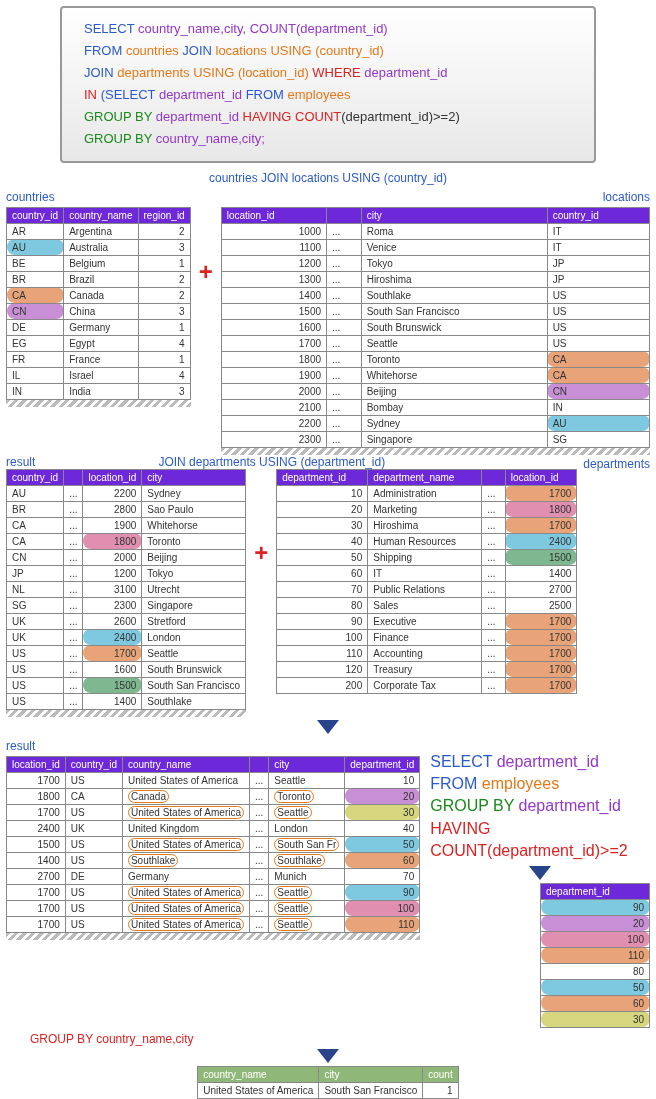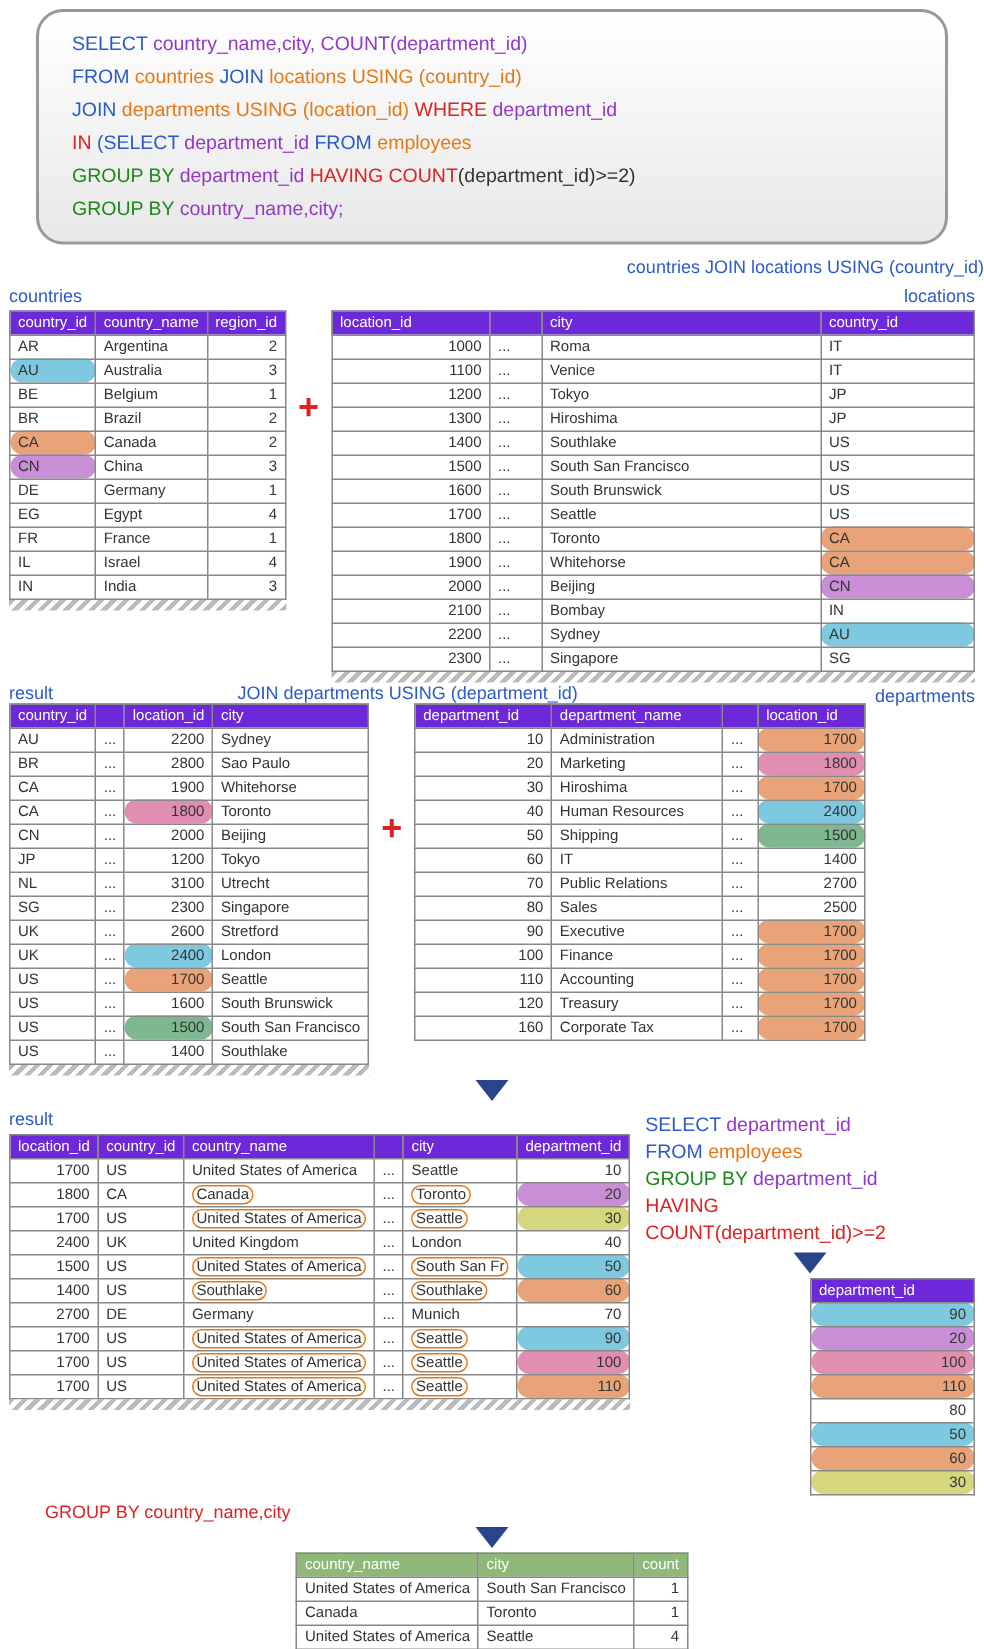--- a/index.html
+++ b/index.html
@@ -1,17 +1,17 @@
 <!DOCTYPE html>
 <html><head>
 <meta charset="utf-8">
 <style>
 *{box-sizing:border-box;margin:0;padding:0}
 body{font-family:Arial,sans-serif;font-size:11px;background:#fff;width:656px;position:relative;color:#333}
-.sql-box{margin:6px auto 8px;width:608px;border:2px solid #999;border-radius:18px;padding:10px 22px;background:linear-gradient(#fff,#e8e8e8);line-height:1.7;font-size:13px}
+.sql-box{margin:6px auto 8px;width:536px;border:2px solid #999;border-radius:4px;padding:10px 22px;background:linear-gradient(#fff,#e8e8e8);line-height:1.7;font-size:13px}
 .kw-blue{color:#2b5bc9}
 .kw-orange{color:#e67817}
 .kw-red{color:#d22}
 .kw-green{color:#1a8a1a}
 .kw-purple{color:#9338c9}
 .sec-label{color:#2b5bc9;font-size:12px;margin:2px 0 3px}
 .flex{display:flex;align-items:flex-start}
 .plus{color:#d22;font-size:24px;font-weight:bold;margin:70px 8px 0}
 table{border-collapse:collapse;font-size:10px;background:#fff}
 th,td{border:1px solid #888;padding:2px 5px;text-align:left;white-space:nowrap;height:16px}
@@ -41,21 +41,21 @@
 
 <div class="sql-box">
 <div><span class="kw-blue">SELECT</span><span class="kw-purple"> country_name,city, COUNT(department_id)</span></div>
 <div><span class="kw-blue">FROM</span><span class="kw-orange"> countries </span><span class="kw-blue">JOIN</span><span class="kw-orange"> locations </span><span class="kw-orange">USING (country_id)</span></div>
 <div><span class="kw-blue">JOIN</span><span class="kw-orange"> departments </span><span class="kw-orange">USING (location_id) </span><span class="kw-red">WHERE</span><span class="kw-purple"> department_id</span></div>
 <div><span class="kw-red">IN </span><span class="kw-blue">(SELECT</span><span class="kw-purple"> department_id </span><span class="kw-blue">FROM</span><span class="kw-orange"> employees</span></div>
 <div><span class="kw-green">GROUP BY</span><span class="kw-purple"> department_id </span><span class="kw-red">HAVING COUNT</span><span>(department_id)&gt;=2)</span></div>
 <div><span class="kw-green">GROUP BY</span><span class="kw-purple"> country_name,city;</span></div>
 </div>
 
-<div class="sec-label" style="text-align:right">countries JOIN locations USING (country_id)</div>
+<div class="sec-label" style="text-align:center">countries JOIN locations USING (country_id)</div>
 
 <div class="flex" style="padding:0 6px">
 <div>
 <div class="sec-label">countries</div>
 <table id="t-countries">
         <tbody>
           <tr>
             <th>country_id</th>
             <th>country_name</th>
             <th>region_id</th>
@@ -400,21 +400,21 @@
             <td class="">...</td>
             <td class="num hl-1700">1700</td>
           </tr>
           <tr>
             <td class="num ">120</td>
             <td class="">Treasury</td>
             <td class="">...</td>
             <td class="num hl-1700">1700</td>
           </tr>
           <tr>
-            <td class="num ">160</td>
+            <td class="num ">200</td>
             <td class="">Corporate Tax</td>
             <td class="">...</td>
             <td class="num hl-1700">1700</td>
           </tr>
         </tbody>
       </table>
 </div>
 </div>
 
 <div class="arrow-d"></div>
@@ -510,21 +510,21 @@
             <td class=""><span class="circled">United States of America</span></td>
             <td class="">...</td>
             <td class=""><span class="circled">Seattle</span></td>
             <td class="num hl-110">110</td>
           </tr>
         </tbody>
       </table>
 <div class="torn"></div>
 </div>
 <div style="margin-left:10px;flex:1">
-<div style="font-size:13px;line-height:1.4;margin-top:4px">
+<div style="font-size:16px;line-height:1.4;margin-top:14px">
 <div><span class="kw-blue">SELECT </span><span class="kw-purple">department_id</span></div>
 <div><span class="kw-blue">FROM </span><span class="kw-orange">employees</span></div>
 <div><span class="kw-green">GROUP BY </span><span class="kw-purple">department_id</span></div>
 <div><span class="kw-red">HAVING</span></div>
 <div><span class="kw-red">COUNT(department_id)&gt;=2</span></div>
 </div>
 <div class="arrow-d"></div>
 <table id="t-deptids" style="width:110px;margin-left:auto">
         <tbody>
           <tr>

